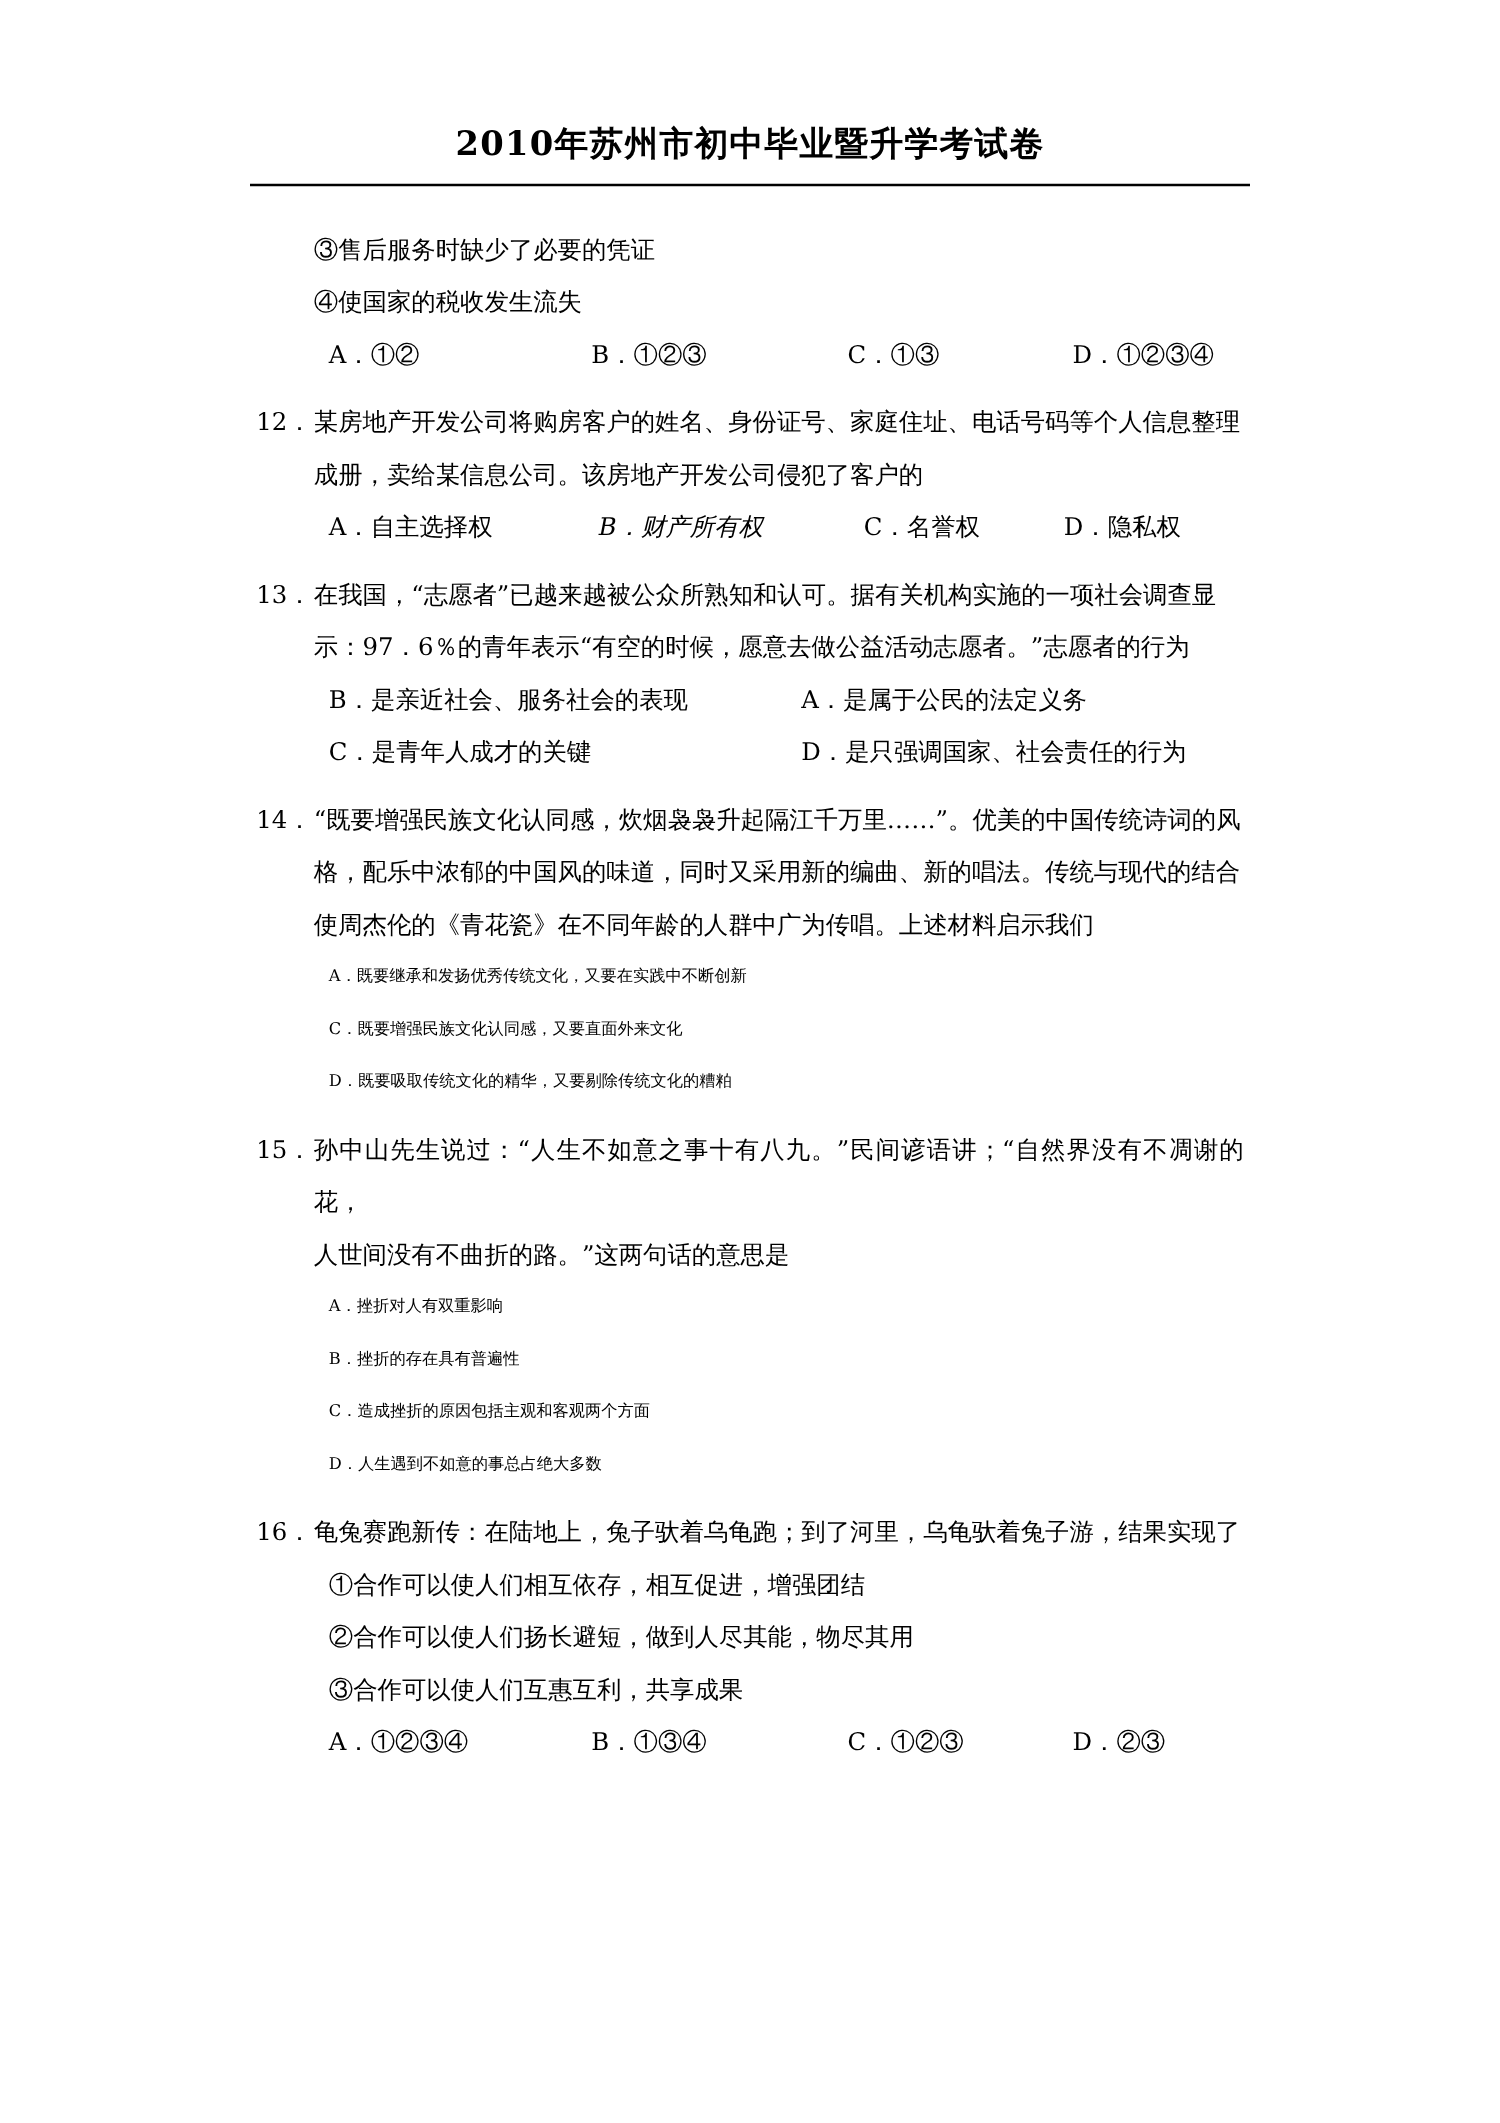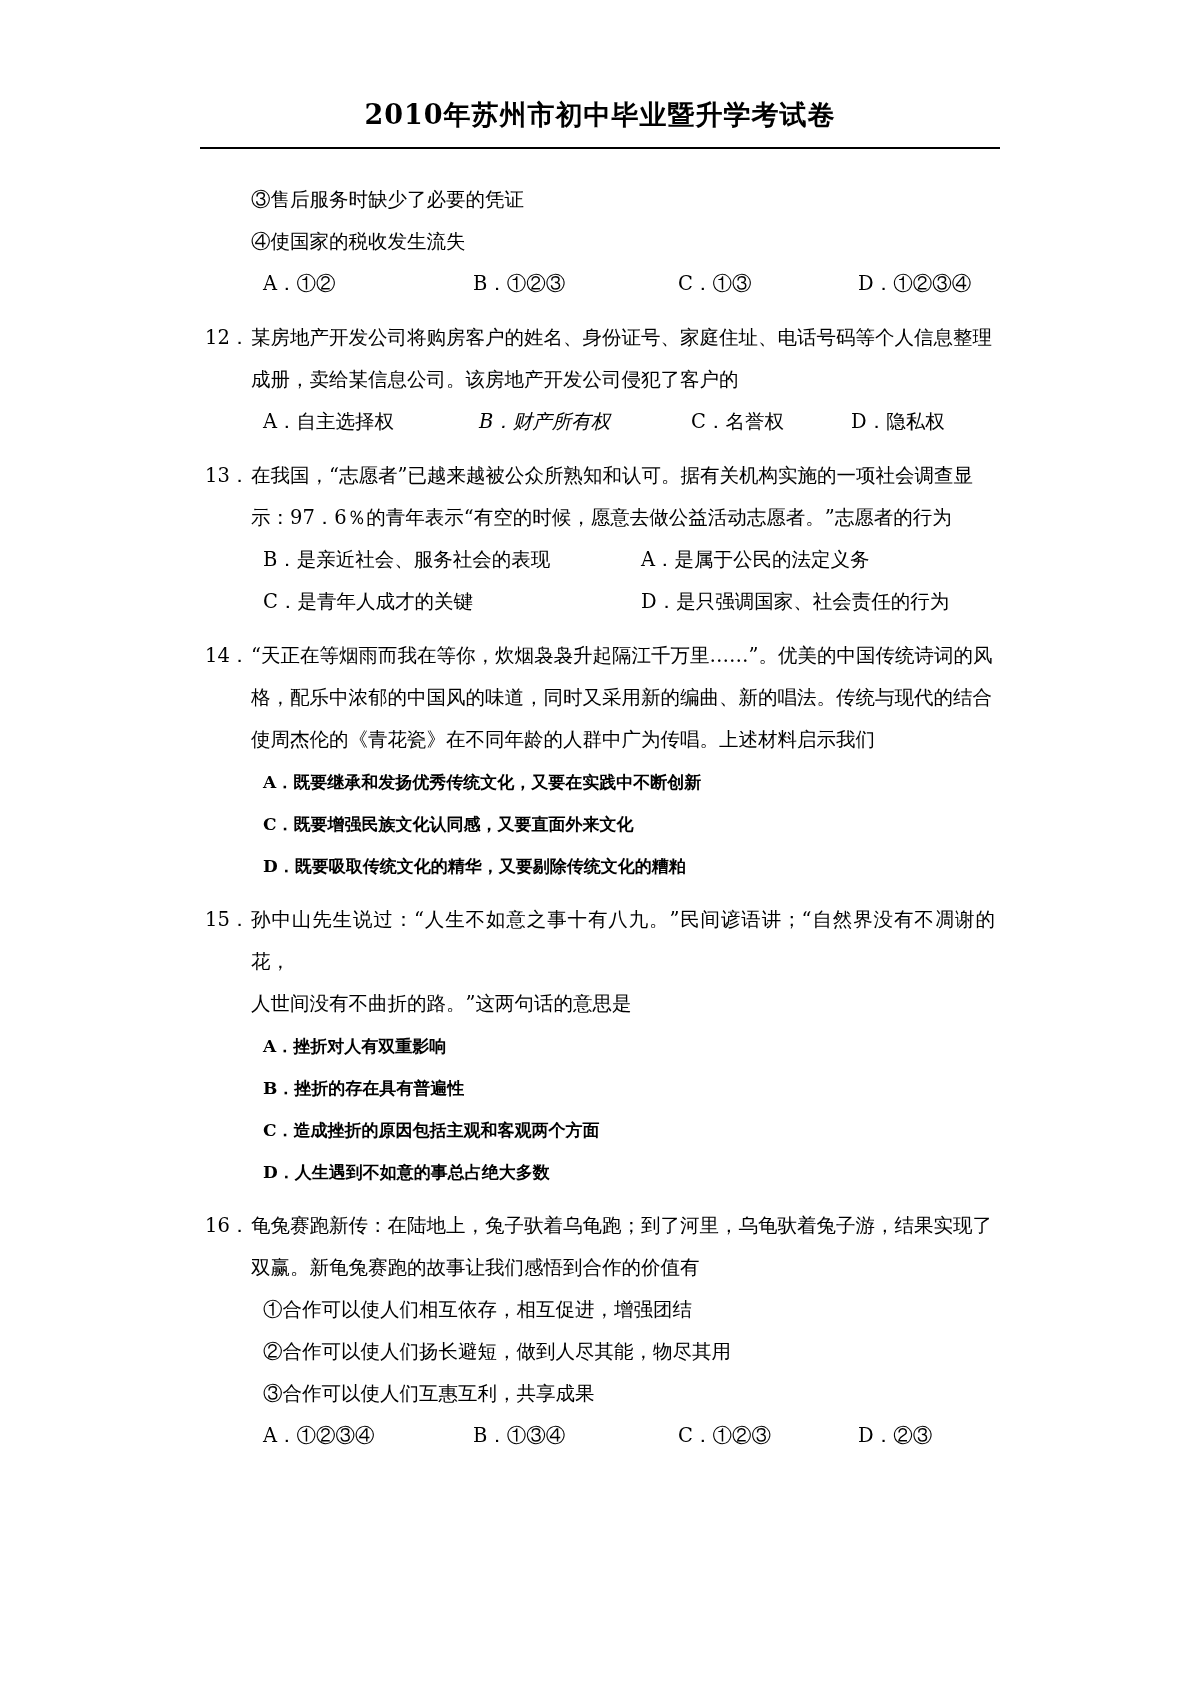--- a/index.html
+++ b/index.html
@@ -77,24 +77,23 @@
 
   .opt-4col-b > div:nth-child(1) { width: 216px; }
   .opt-4col-b > div:nth-child(2) { width: 212px; font-style: italic; }
   .opt-4col-b > div:nth-child(3) { width: 160px; }
   .opt-4col-b > div:nth-child(4) { width: 160px; }
 
   .opt-2col > div:nth-child(1) { width: 378px; }
   .opt-2col > div:nth-child(2) { width: 378px; }
 
   .opt-stack div {
-    font-size: 17px;
+    font-size: 13px;
     line-height: 42px;
     padding-left: 12px;
-    font-weight: bold;
   }
 </style>
 </head>
 <body>
 
 <div class="page">
 
   <div class="header">2010年苏州市初中毕业暨升学考试卷</div>
   <div class="rule"></div>
 
@@ -140,21 +139,21 @@
         <div class="opts-row opt-2col">
           <div>C．是青年人成才的关键</div>
           <div>D．是只强调国家、社会责任的行为</div>
         </div>
       </div>
     </div>
 
     <div class="q">
       <div class="qnum">14．</div>
       <div class="qbody">
-        <div class="stem">“天正在等烟雨而我在等你，炊烟袅袅升起隔江千万里……”。优美的中国传统诗词的风</div>
+        <div class="stem">“既要增强民族文化认同感，炊烟袅袅升起隔江千万里……”。优美的中国传统诗词的风</div>
         <div class="stem">格，配乐中浓郁的中国风的味道，同时又采用新的编曲、新的唱法。传统与现代的结合</div>
         <div class="stem">使周杰伦的《青花瓷》在不同年龄的人群中广为传唱。上述材料启示我们</div>
         <div class="opt-stack">
           <div>A．既要继承和发扬优秀传统文化，又要在实践中不断创新</div>
           <div>C．既要增强民族文化认同感，又要直面外来文化</div>
           <div>D．既要吸取传统文化的精华，又要剔除传统文化的糟粕</div>
         </div>
       </div>
     </div>
 
@@ -169,21 +168,20 @@
           <div>C．造成挫折的原因包括主观和客观两个方面</div>
           <div>D．人生遇到不如意的事总占绝大多数</div>
         </div>
       </div>
     </div>
 
     <div class="q">
       <div class="qnum">16．</div>
       <div class="qbody">
         <div class="stem">龟兔赛跑新传：在陆地上，兔子驮着乌龟跑；到了河里，乌龟驮着兔子游，结果实现了</div>
-        <div class="stem">双赢。新龟兔赛跑的故事让我们感悟到合作的价值有</div>
         <div class="sub">①合作可以使人们相互依存，相互促进，增强团结</div>
         <div class="sub">②合作可以使人们扬长避短，做到人尽其能，物尽其用</div>
         <div class="sub">③合作可以使人们互惠互利，共享成果</div>
         <div class="opts-row opt-4col">
           <div>A．①②③④</div>
           <div>B．①③④</div>
           <div>C．①②③</div>
           <div>D．②③</div>
         </div>
       </div>

